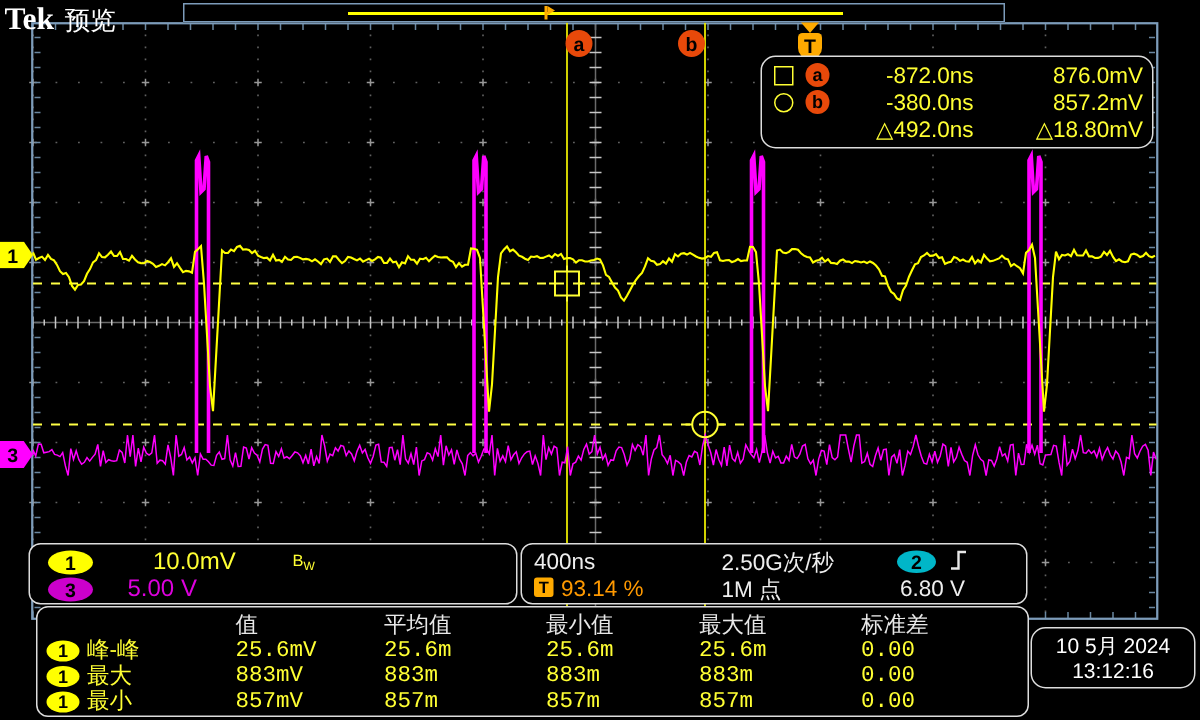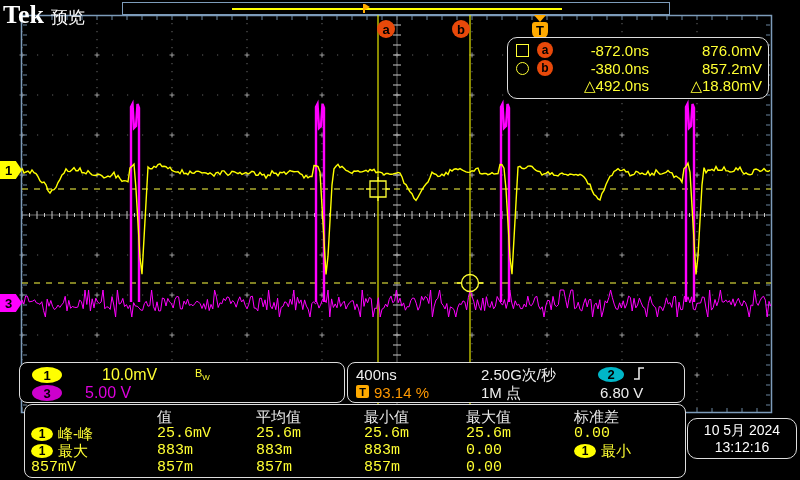--- a/index.html
+++ b/index.html
@@ -1,21 +1,21 @@
 <!DOCTYPE html>
 <html><head>
 <meta charset="utf-8">
 <style>
   html,body{margin:0;padding:0;background:#000;}
   .stage{position:relative;width:800px;height:480px;background:#000;overflow:hidden;
          font-family:"Liberation Sans",sans-serif;-webkit-font-smoothing:none;}
   .abs{position:absolute;}
   
   .tek-logo{left:3px;top:0;color:#fff;display:flex;align-items:baseline;gap:7px;}
-  .tek-word{font-family:"Liberation Serif",serif;font-weight:bold;font-size:26px;}
+  .tek-word{font-family:"Liberation Serif",serif;font-weight:bold;font-size:21px;}
   .tek-mode{font-size:17px;}
   .record-bar{left:122px;top:2px;width:548px;height:13px;border:1px solid #7d9cba;background:#000;box-sizing:border-box;}
   .rec-line{position:absolute;top:5px;height:2px;background:#ffff00;}
   .rec-flag{position:absolute;top:1px;width:2px;height:9px;background:#ffaa00;}
   .rec-flag:after{content:"";position:absolute;left:2px;top:0;border-top:3px solid transparent;
     border-bottom:3px solid transparent;border-left:5px solid #ffaa00;}
   
   .cursor-badge{width:18px;height:18px;border-radius:50%;background:#e8490a;color:#000;
     font-weight:bold;font-size:13px;display:flex;align-items:center;justify-content:center;}
   .trig-tri{left:534px;top:15px;width:0;height:0;border-left:6px solid transparent;
@@ -166,20 +166,21 @@
       <div class="mval">25.6mV</div>
       <div class="mval">25.6m</div>
       <div class="mval">25.6m</div>
       <div class="mval">25.6m</div>
       <div class="mval">0.00</div>
 
       <div class="mlabel">
         <span class="oval" style="width:22px;height:14px;background:#ffff00;font-size:12px">1</span>
         <span>最大</span>
         </div>
+      <div class="mval">883mV</div>
       <div class="mval">883m</div>
       <div class="mval">883m</div>
       <div class="mval">883m</div>
       <div class="mval">0.00</div>
 
       <div class="mlabel">
         <span class="oval" style="width:22px;height:14px;background:#ffff00;font-size:12px">1</span>
         <span>最小</span>
         </div>
       <div class="mval">857mV</div>

